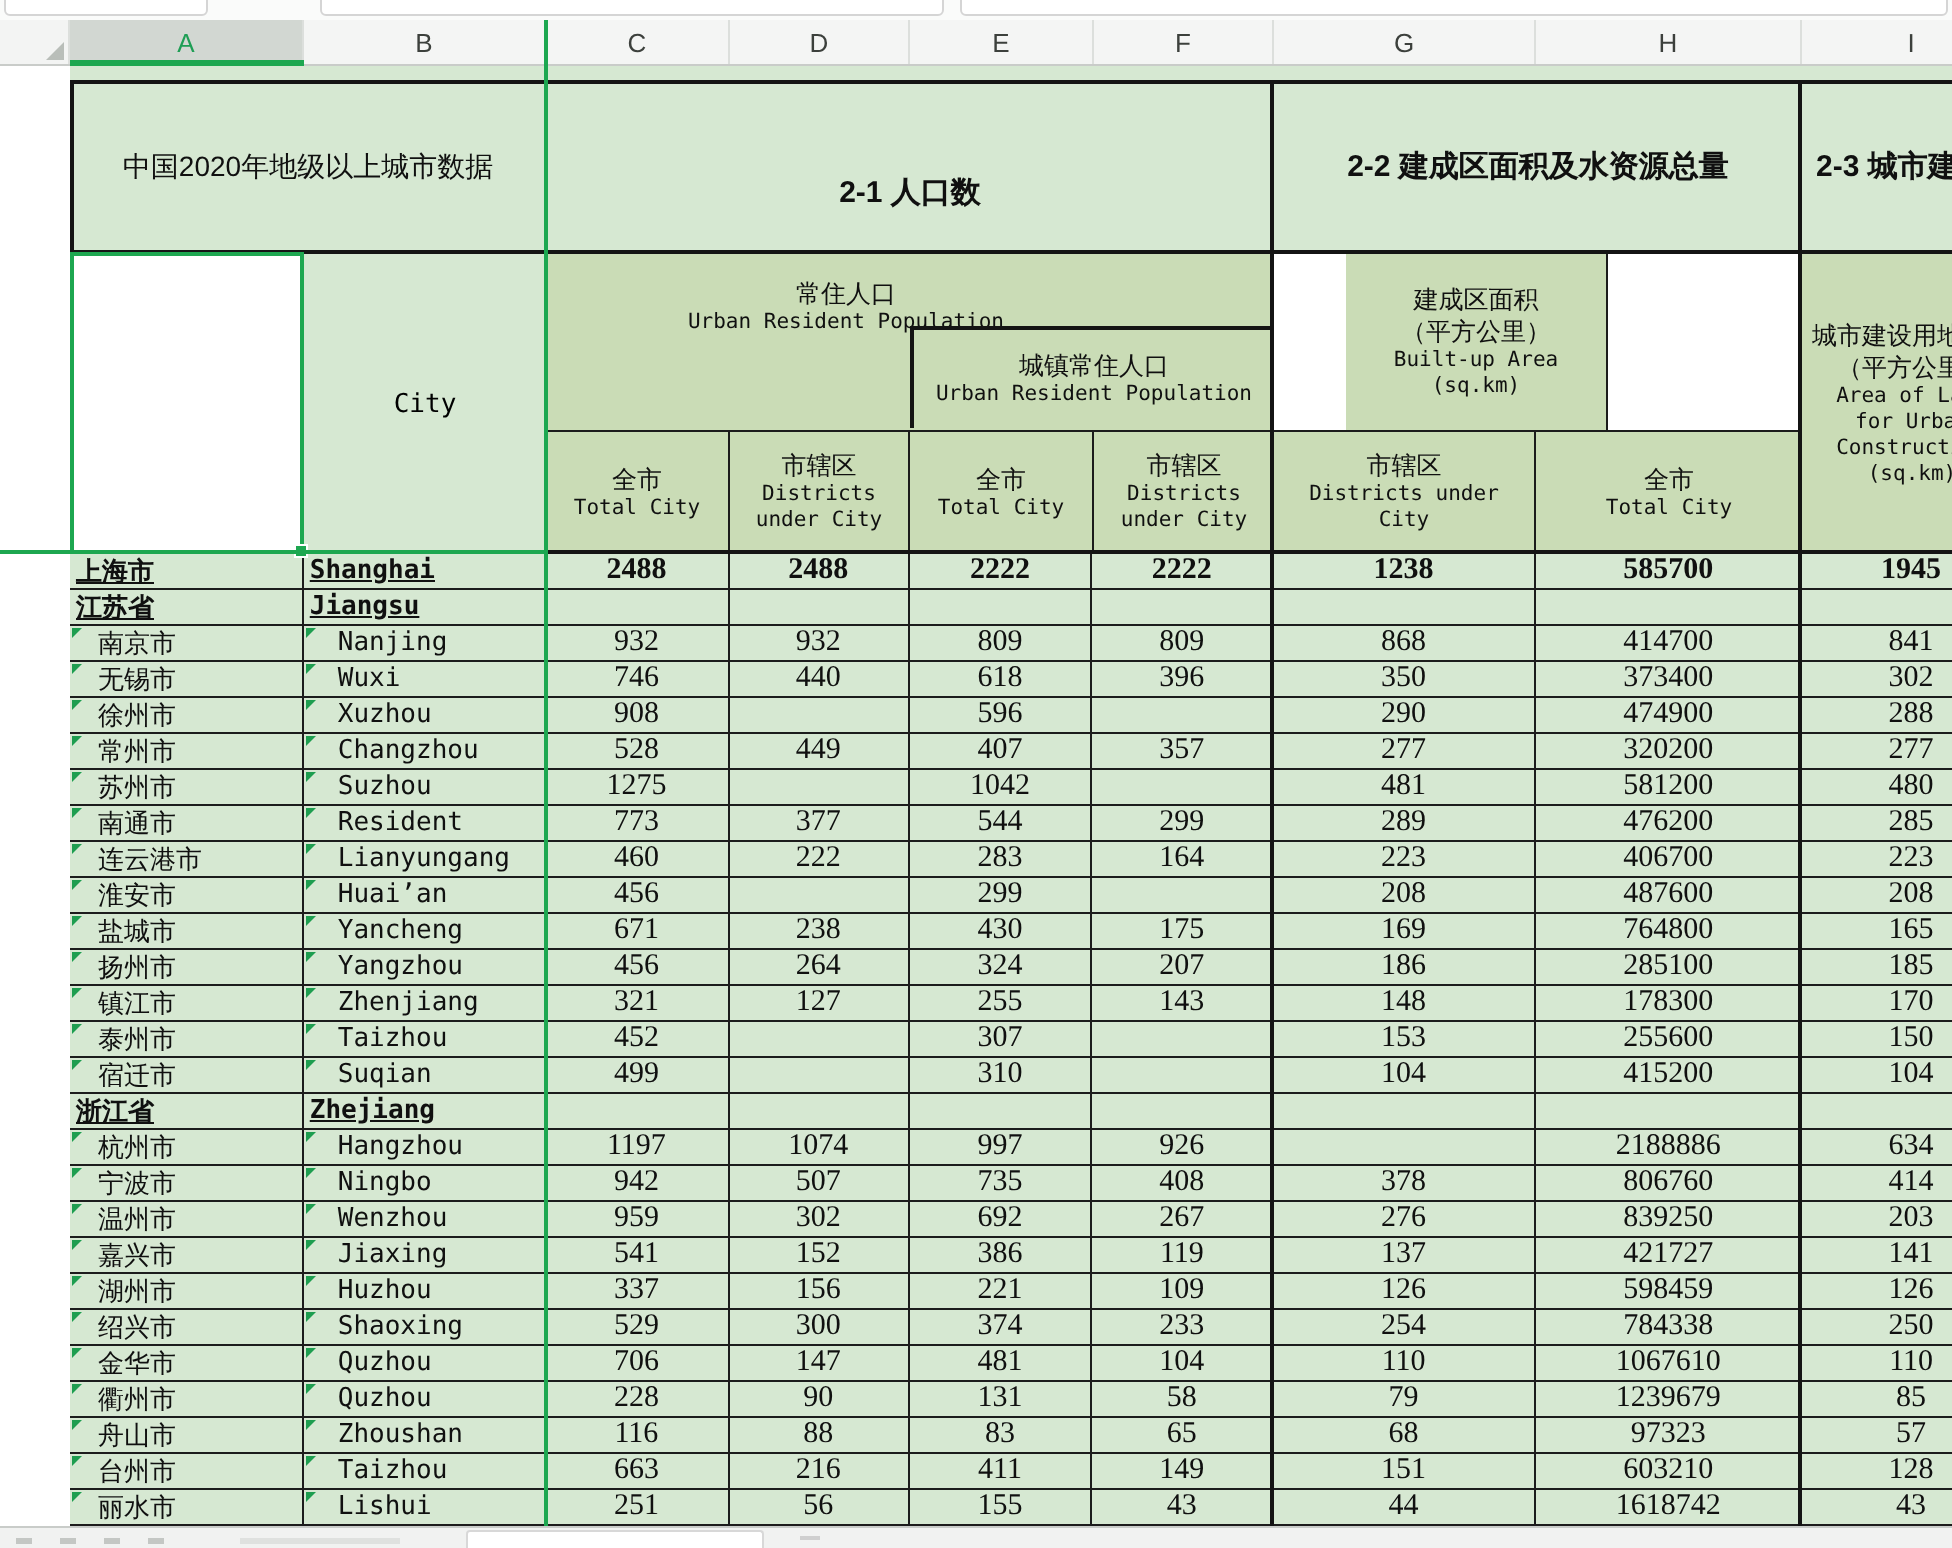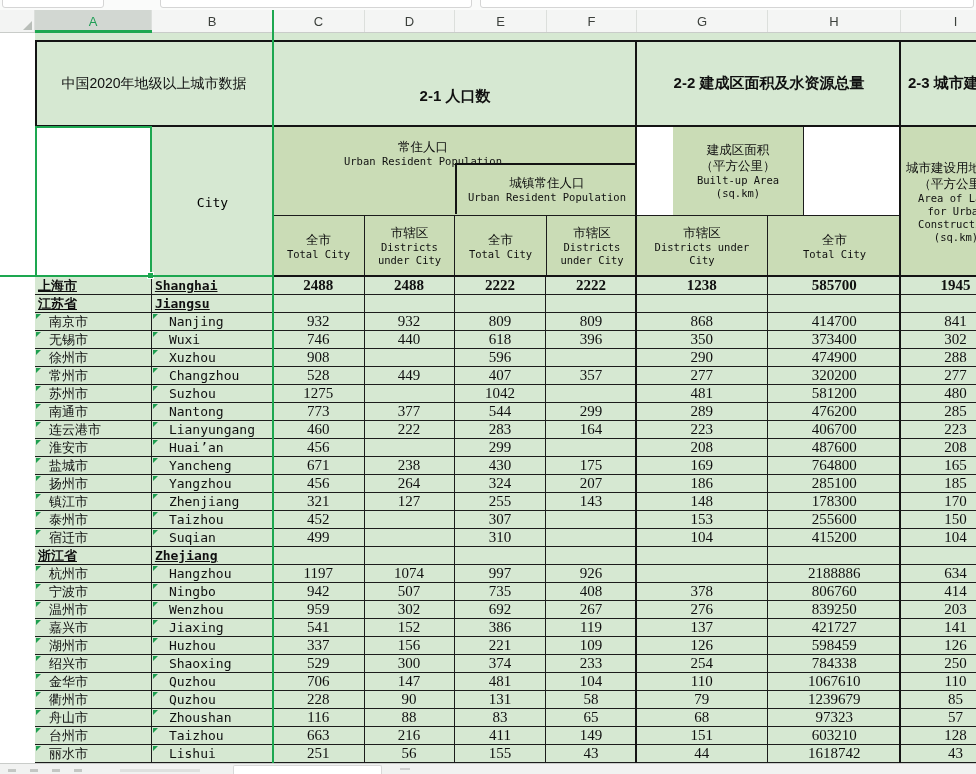--- a/index.html
+++ b/index.html
@@ -297,21 +297,21 @@
     <div class="dc f num"></div>
     <div class="dc g num">481</div>
     <div class="dc h num">581200</div>
     <div class="dc i num">480</div>
   </div>
         <div class="drow">
     <div class="dc a flagged">
             <span class="txt">南通市</span>
           </div>
     <div class="dc b flagged">
-            <span class="txt">Nantong</span>
+            <span class="txt">Resident</span>
           </div>
     <div class="dc c num">773</div>
     <div class="dc d num">377</div>
     <div class="dc e num">544</div>
     <div class="dc f num">299</div>
     <div class="dc g num">289</div>
     <div class="dc h num">476200</div>
     <div class="dc i num">285</div>
   </div>
         <div class="drow">

